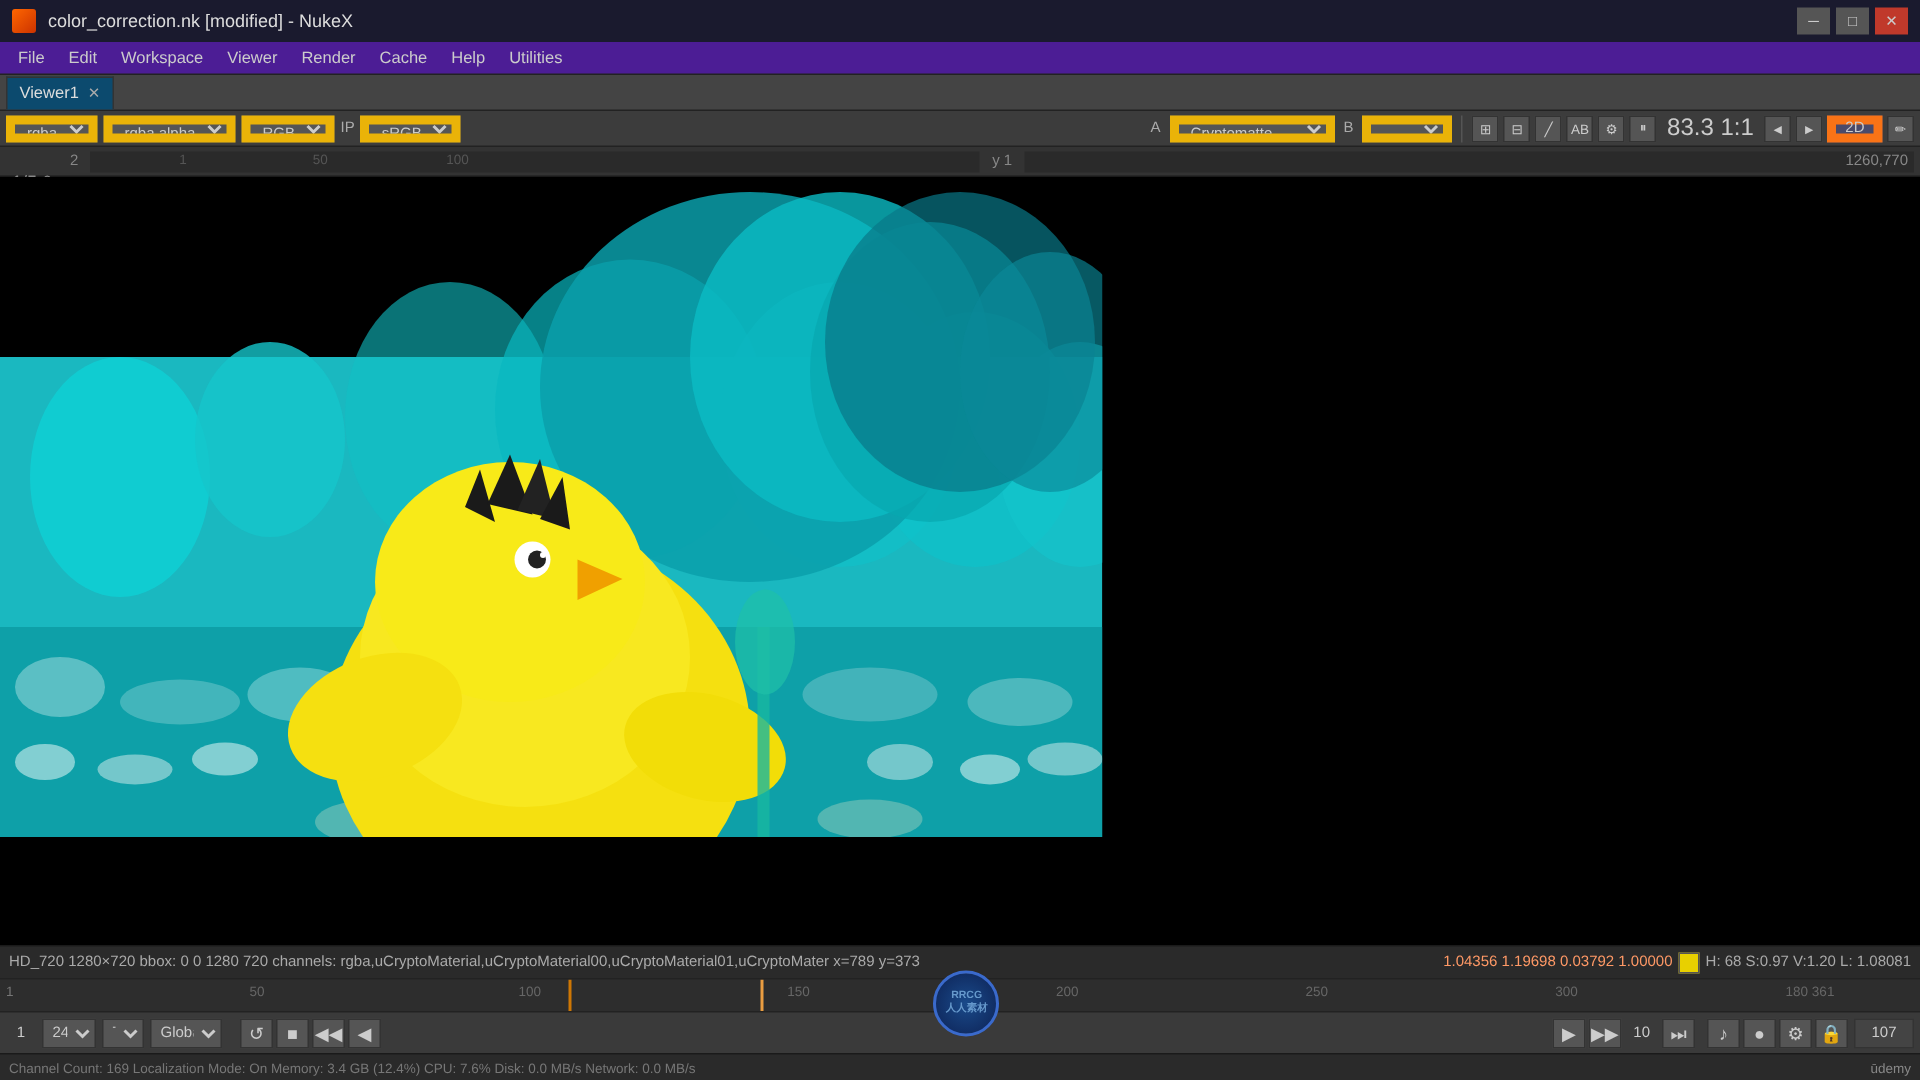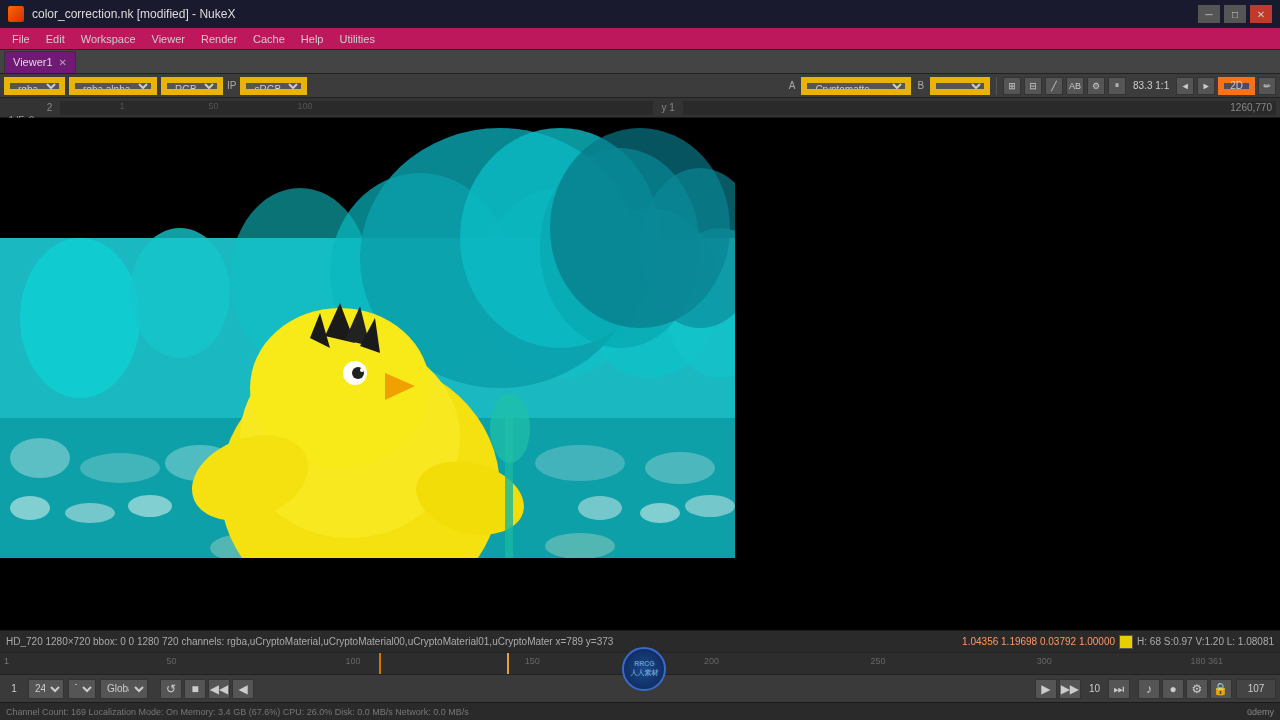--- a/index.html
+++ b/index.html
@@ -50,21 +50,21 @@
       align-items: center;
       justify-content: center;
     }
     #title-bar .win-btn.close { background: #c0392b; }
     #title-bar .win-btn.maximize { background: #555; }
     #title-bar .win-btn.minimize { background: #555; }
 
     
     #menu-bar {
       height: 22px;
-      background: #be185d;
+      background: #4c1d95;
       display: flex;
       align-items: center;
       padding: 0 4px;
       border-bottom: 1px solid #222;
     }
     .menu-item {
       padding: 2px 8px;
       color: #ccc;
       cursor: pointer;
       font-size: 11px;
@@ -77,21 +77,21 @@
     #tab-bar {
       height: 24px;
       background: #444;
       display: flex;
       align-items: center;
       padding: 0 4px;
       border-bottom: 1px solid #222;
     }
     .viewer-tab {
       height: 22px;
-      background: #701a75;
+      background: #0c4a6e;
       border: 1px solid #333;
       border-bottom: none;
       padding: 0 8px;
       display: flex;
       align-items: center;
       gap: 6px;
       cursor: pointer;
       font-size: 11px;
       color: #ddd;
     }
@@ -153,21 +153,21 @@
       border: 1px solid #333;
       color: #ccc;
       font-size: 9px;
       display: flex;
       align-items: center;
       justify-content: center;
       cursor: pointer;
     }
     .zoom-label {
       color: #ccc;
-      font-size: 10px;
+      font-size: 16px;
       padding: 0 4px;
     }
     .view-2d {
       background: #4a4a6a;
       border: 6px solid #f97316;
       color: #ccc;
       font-size: 10px;
       padding: 0 6px;
       height: 18px;
       display: flex;
@@ -568,17 +568,17 @@
       <button class="play-btn">♪</button>
       <button class="play-btn">●</button>
       <button class="play-btn">⚙</button>
       <button class="play-btn">🔒</button>
     </div>
 
     <div class="frame-indicator">107</div>
   </div>
 
   <div id="bottom-status">
-    <span>Channel Count: 169  Localization Mode: On  Memory: 3.4 GB (67.6%)  CPU: 26.0%  Disk: 0.0 MB/s  Network: 0.0 MB/s</span>
+    <span>Channel Count: 169  Localization Mode: On  Memory: 3.4 GB (12.4%)  CPU: 7.6%  Disk: 0.0 MB/s  Network: 0.0 MB/s</span>
     <span style="flex:1;"></span>
     <span style="color:#888; font-size:9px;">ūdemy</span>
   </div>
 </div>
 
 </body></html>

